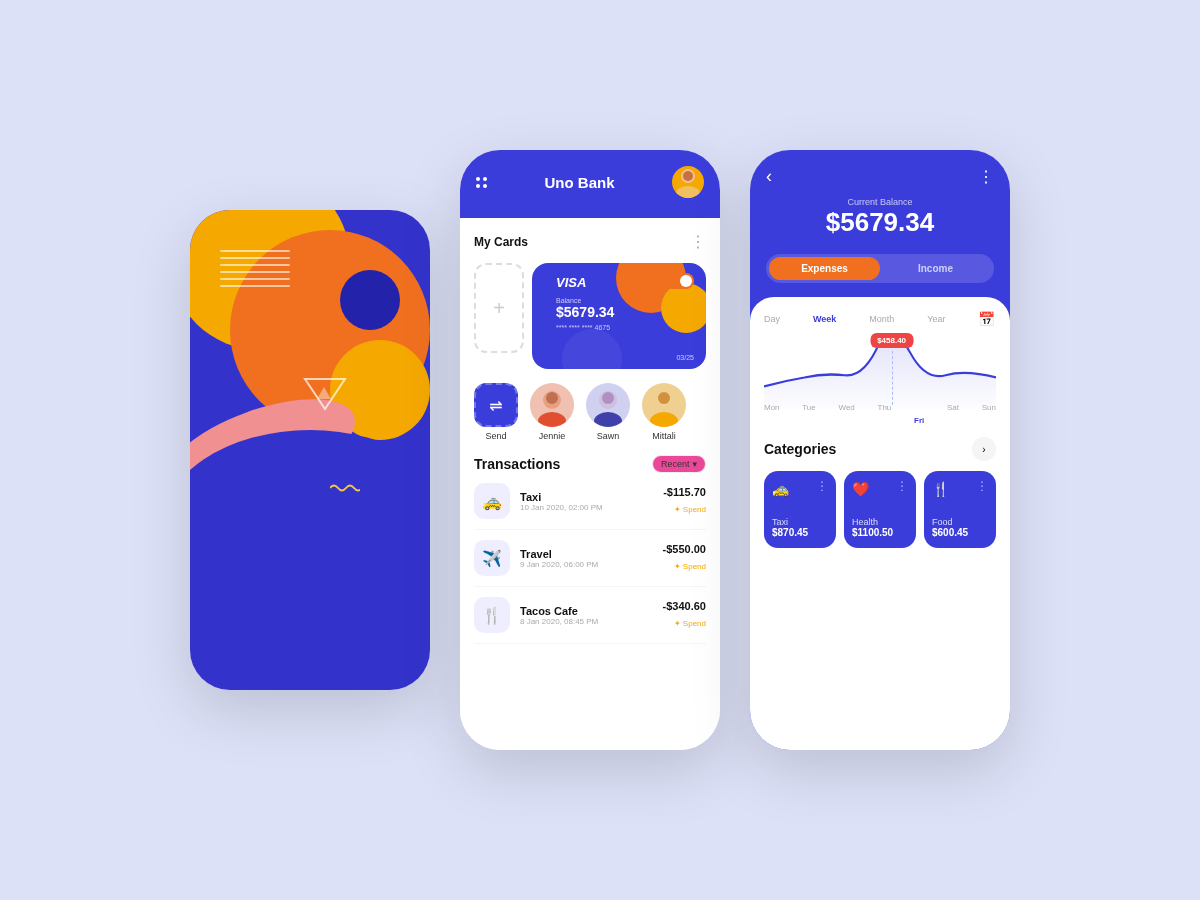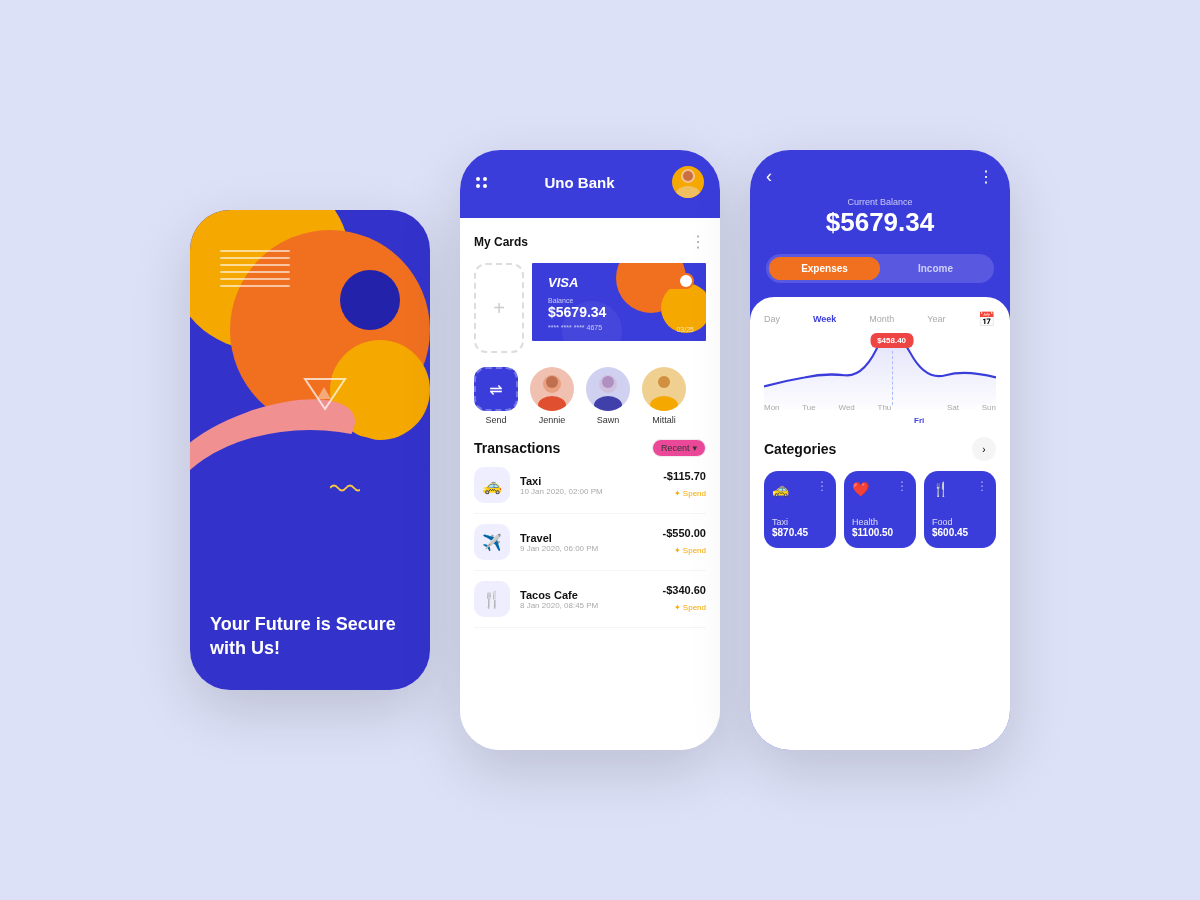--- a/index.html
+++ b/index.html
@@ -240,24 +240,24 @@
       display: flex;
       align-items: center;
       justify-content: center;
       color: #ccc;
       font-size: 20px;
       cursor: pointer;
       flex-shrink: 0;
     }
     .visa-card {
       flex: 1;
-      height: 78px;
+      height: 106px;
       background: #3b3ddb;
-      border-radius: 1px;
-      padding: 10px 16px;
+      border-radius: 16px;
+      padding: 10px 24px;
       position: relative;
       overflow: hidden;
     }
     .card-blob1 {
       position: absolute;
       width: 70px;
       height: 70px;
       background: #f07020;
       border-radius: 50%;
       top: -20px;
@@ -628,21 +628,20 @@
         </svg>
       </div>
 
       <div class="wave-decoration">
         <svg width="30" height="10" viewBox="0 0 30 10">
           <path d="M0,5 Q4,0 8,5 Q12,10 16,5 Q20,0 24,5 Q28,10 32,5" fill="none" stroke="#f5c842" stroke-width="2"></path>
         </svg>
       </div>
 
       <div class="phone1-content">
-        <div class="phone1-title">Your Future is Secure with Us!</div>
       </div>
     </div>
   </div>
 </div>
 
 <div class="phone">
   <div class="phone2">
 
     <div class="phone2-header">
       <div class="header-dots">

